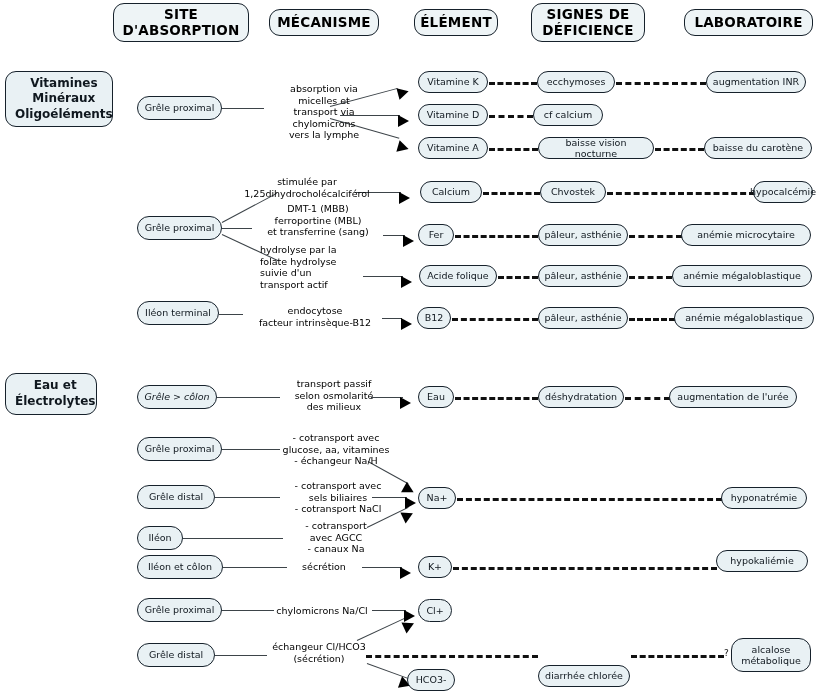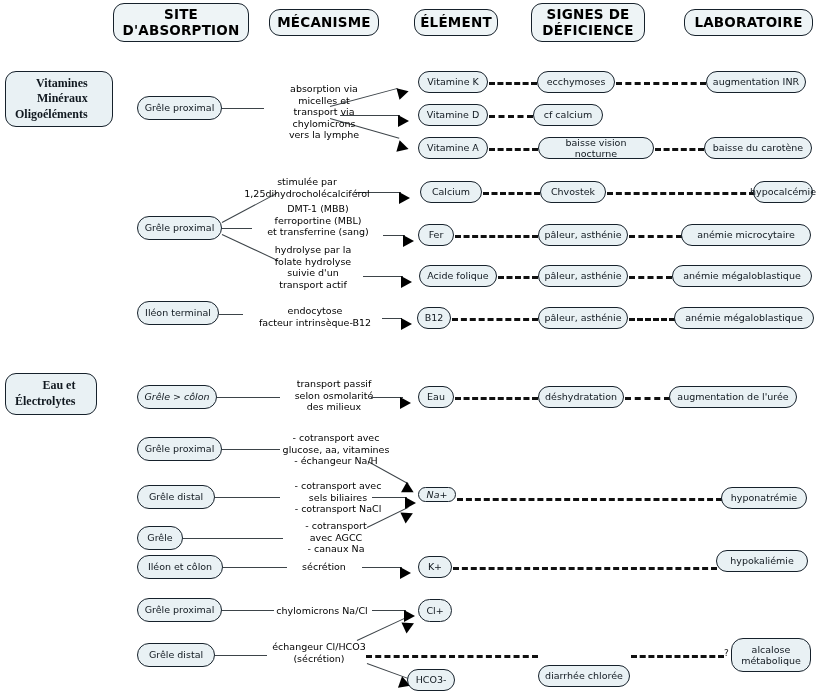--- a/index.html
+++ b/index.html
@@ -31,27 +31,26 @@
     font-size:13.5px;
     letter-spacing:.2px;
     border-width:1.6px;
     border-radius:11px;
     background:#eef4f6;
     color:#000;
   }
   .node.category{
     font-weight:bold;
     font-size:12px;
-    text-align:right;
+    text-align:center;
     justify-content:flex-start;
     line-height:1.3;
     padding-left:9px;
     border-radius:11px;
     border-width:1.6px;
-    font-family:Liberation Serif, serif;
   }
   .node.pill{border-radius:12px;}
 
   
   .seg{position:absolute;z-index:1;}
   .solid{
     border-top:1.25px solid #3d4449;
     height:0;
     transform-origin:0 50%;
   }
@@ -128,21 +127,21 @@
   <div class="node pill" style="left:704px;top:137px;width:108px;height:22px;">baisse du carotène</div>
 
   <div class="node pill" style="left:137px;top:216px;width:85px;height:24px;">Grêle proximal</div>
   <div class="node pill" style="left:137px;top:301px;width:82px;height:24px;">Iléon terminal</div>
 
   <div style="position:absolute;left:222px;top:176px;width:170px;text-align:center;font-size:9.5px;line-height:1.22;white-space:pre-line;z-index:3;">stimulée par
 1,25dihydrocholécalciférol</div>
   <div style="position:absolute;left:248px;top:203px;width:140px;text-align:center;font-size:9.5px;line-height:1.22;white-space:pre-line;z-index:3;">DMT-1 (MBB)
 ferroportine (MBL)
 et transferrine (sang)</div>
-  <div style="position:absolute;left:260px;top:244px;width:106px;text-align:center;font-size:9.5px;line-height:1.22;white-space:pre-line;z-index:3;">hydrolyse par la
+  <div style="position:absolute;left:260px;top:244px;width:106px;font-size:9.5px;line-height:1.22;white-space:pre-line;z-index:3;">hydrolyse par la
 folate hydrolyse
 suivie d'un
 transport actif</div>
   <div style="position:absolute;left:236px;top:305px;width:158px;text-align:center;font-size:9.5px;line-height:1.22;white-space:pre-line;z-index:3;">endocytose
 facteur intrinsèque-B12</div>
 
   <div class="seg solid" style="left:222px;top:222px;width:62px;transform:rotate(-28deg);"></div>
   <div class="seg solid" style="left:222px;top:228px;width:30px;"></div>
   <div class="seg solid" style="left:222px;top:234px;width:62px;transform:rotate(25deg);"></div>
   <div class="seg solid" style="left:219px;top:314px;width:24px;"></div>
@@ -193,21 +192,21 @@
   <div class="arrow" style="left:400px;top:397px;"></div>
 
   <div class="node pill" style="left:418px;top:386px;width:36px;height:22px;">Eau</div>
   <div class="seg dash" style="left:455px;top:397px;width:83px;"></div>
   <div class="node pill" style="left:538px;top:386px;width:86px;height:22px;">déshydratation</div>
   <div class="seg dash" style="left:625px;top:397px;width:45px;"></div>
   <div class="node pill" style="left:669px;top:386px;width:128px;height:22px;">augmentation de l'urée</div>
 
   <div class="node pill" style="left:137px;top:437px;width:85px;height:24px;">Grêle proximal</div>
   <div class="node pill" style="left:137px;top:485px;width:78px;height:24px;">Grêle distal</div>
-  <div class="node pill" style="left:137px;top:526px;width:46px;height:24px;">Grêle</div>
+  <div class="node pill" style="left:137px;top:526px;width:46px;height:24px;">Iléon</div>
   <div class="node pill" style="left:137px;top:555px;width:86px;height:24px;">Iléon et côlon</div>
 
   <div style="position:absolute;left:272px;top:432px;width:128px;text-align:center;font-size:9.5px;line-height:1.22;white-space:pre-line;z-index:3;">- cotransport avec
 glucose, aa, vitamines
 - échangeur Na/H</div>
   <div style="position:absolute;left:278px;top:480px;width:120px;text-align:center;font-size:9.5px;line-height:1.22;white-space:pre-line;z-index:3;">- cotransport avec
 sels biliaires
 - cotransport NaCl</div>
   <div style="position:absolute;left:284px;top:520px;width:104px;text-align:center;font-size:9.5px;line-height:1.22;white-space:pre-line;z-index:3;">- cotransport
 avec AGCC
@@ -221,21 +220,21 @@
 
   <div class="seg solid" style="left:368px;top:461px;width:46px;transform:rotate(29deg);"></div>
   <div class="arrow" style="left:404px;top:481px;transform:rotate(29deg);"></div>
 
   <div class="seg solid" style="left:372px;top:497px;width:35px;"></div>
   <div class="arrow" style="left:405px;top:497px;"></div>
 
   <div class="seg solid" style="left:367px;top:527px;width:46px;transform:rotate(-26deg);"></div>
   <div class="arrow" style="left:403px;top:512px;transform:rotate(-26deg);"></div>
 
-  <div class="node pill" style="left:418px;top:487px;width:38px;height:15px;font-style:italic;">Na+</div>
+  <div class="node pill" style="left:418px;top:487px;width:38px;height:22px;">Na+</div>
   <div class="seg dash" style="left:457px;top:498px;width:265px;"></div>
   <div class="node pill" style="left:721px;top:487px;width:86px;height:22px;">hyponatrémie</div>
 
   <div class="seg solid" style="left:362px;top:567px;width:40px;"></div>
   <div class="arrow" style="left:400px;top:567px;"></div>
   <div class="node pill" style="left:418px;top:556px;width:34px;height:22px;">K+</div>
   <div class="seg dash" style="left:453px;top:567px;width:264px;"></div>
   <div class="node pill" style="left:716px;top:550px;width:92px;height:22px;">hypokaliémie</div>
 
   <div class="node pill" style="left:137px;top:598px;width:85px;height:24px;">Grêle proximal</div>

